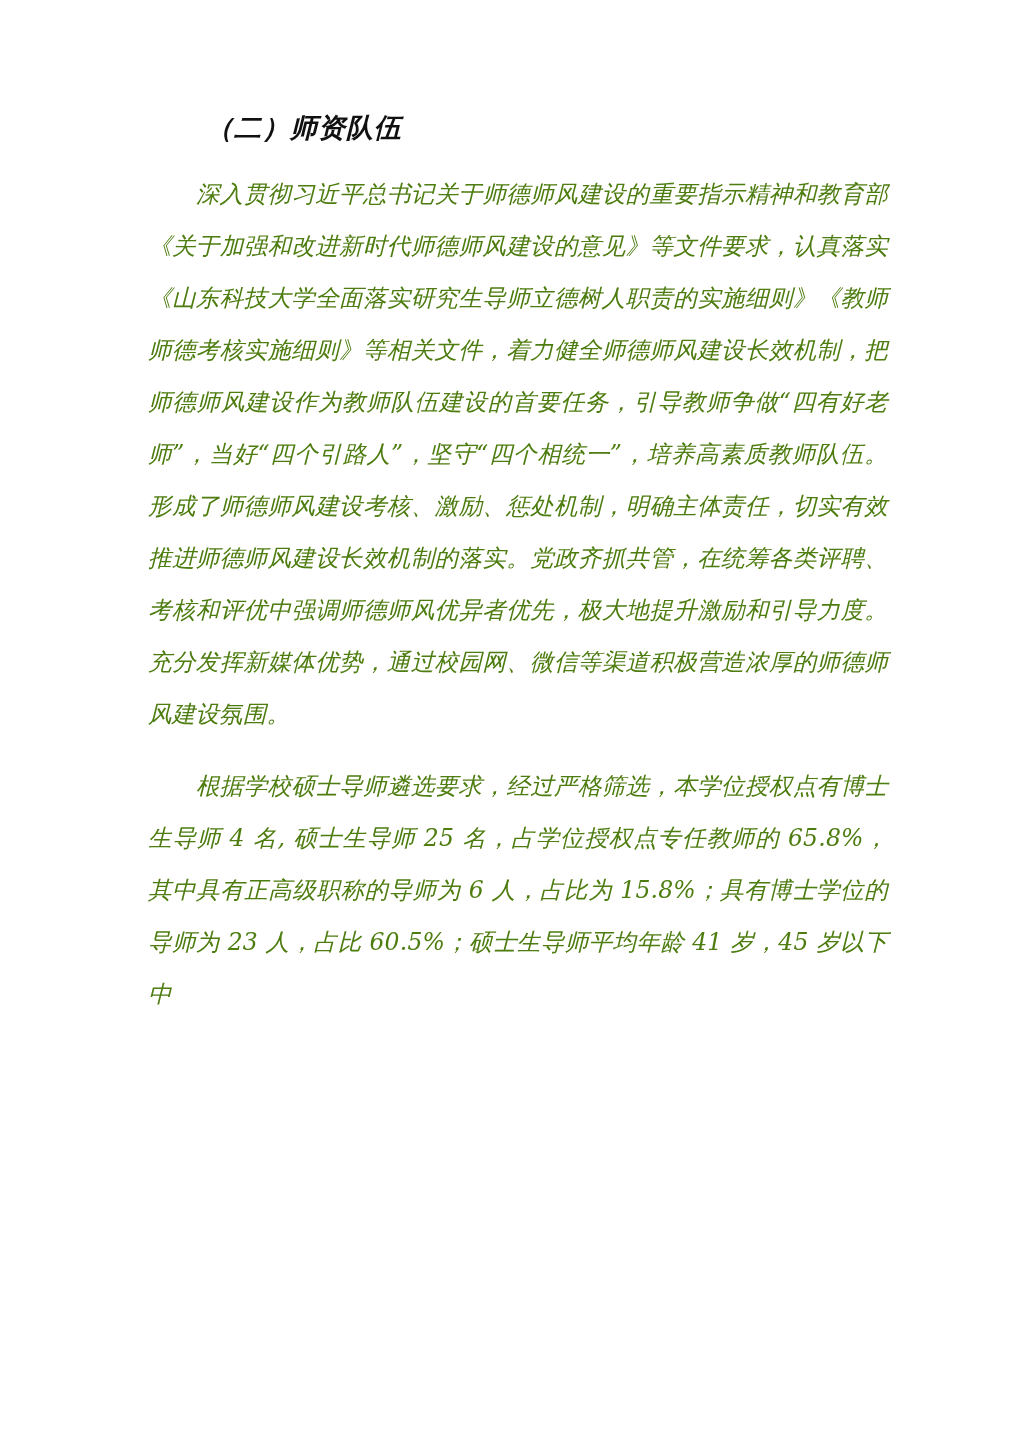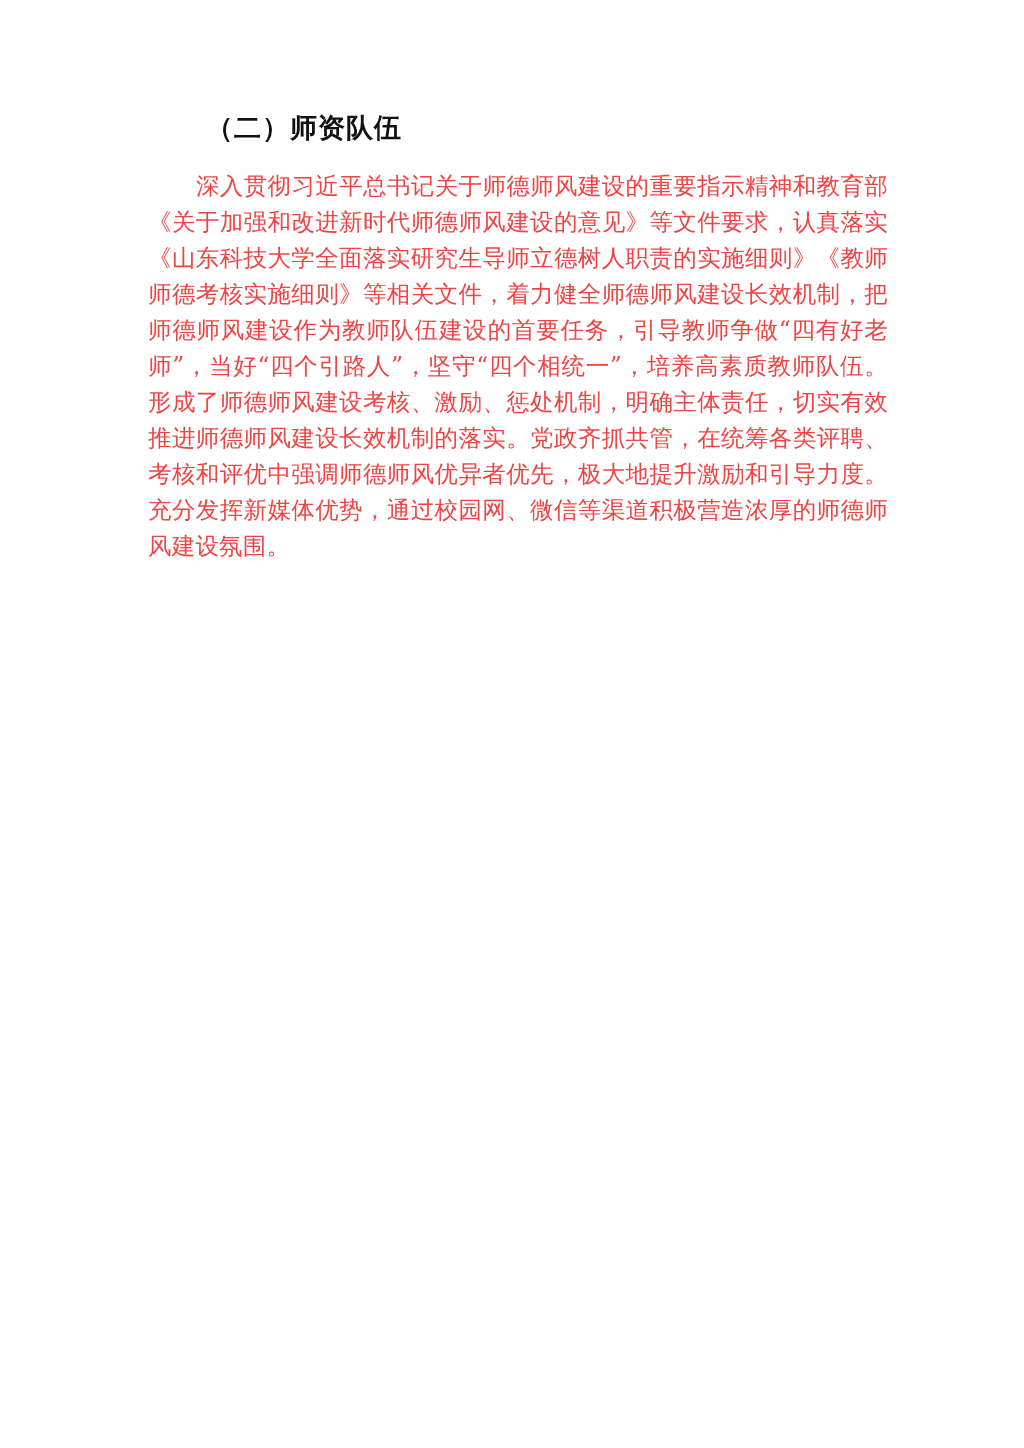--- a/index.html
+++ b/index.html
@@ -7,20 +7,21 @@
     padding: 0;
     background: #ffffff;
   }
   .page {
     position: relative;
     width: 1024px;
     height: 1044px;
     margin: 0 auto;
     background: #ffffff;
     overflow: hidden;
+    font-style: italic;
   }
   .content {
     position: absolute;
     left: 148px;
     top: 110px;
     width: 740px;
   }
   .h-sec {
     font-family: "DejaVu Serif", "Liberation Serif", serif;
     font-weight: bold;
@@ -35,22 +36,22 @@
     font-weight: bold;
     font-size: 23px;
     color: #121212;
     letter-spacing: 0.5px;
     margin: 0 0 14px 0;
     text-indent: 46px;
   }
   p.body {
     font-family: "DejaVu Serif", "Liberation Serif", serif;
     font-size: 23.5px;
-    line-height: 36px;
-    color: #ef4444;
+    line-height: 52px;
+    color: #4d7c0f;
     text-align: justify;
     text-justify: inter-character;
     margin: 0 0 10px 0;
     text-indent: 48px;
     letter-spacing: 0.2px;
   }
   p.body.tight {
     margin-bottom: 4px;
   }
   .spacer-sm { height: 10px; }
@@ -70,17 +71,18 @@
 
 <div class="page">
   <div class="content">
 
     <h2 class="h-sec">（二）师资队伍</h2>
 
     <p class="body">深入贯彻习近平总书记关于师德师风建设的重要指示精神和教育部《关于加强和改进新时代师德师风建设的意见》等文件要求，认真落实《山东科技大学全面落实研究生导师立德树人职责的实施细则》《教师师德考核实施细则》等相关文件，着力健全师德师风建设长效机制，把师德师风建设作为教师队伍建设的首要任务，引导教师争做“四有好老师”，当好“四个引路人”，坚守“四个相统一”，培养高素质教师队伍。形成了师德师风建设考核、激励、惩处机制，明确主体责任，切实有效推进师德师风建设长效机制的落实。党政齐抓共管，在统筹各类评聘、考核和评优中强调师德师风优异者优先，极大地提升激励和引导力度。充分发挥新媒体优势，通过校园网、微信等渠道积极营造浓厚的师德师风建设氛围。</p>
 
     <div class="spacer-sm"></div>
 
+    <p class="body">根据学校硕士导师遴选要求，经过严格筛选，本学位授权点有博士生导师 4 名, 硕士生导师 25 名，占学位授权点专任教师的 65.8%，其中具有正高级职称的导师为 6 人，占比为 15.8%；具有博士学位的导师为 23 人，占比 60.5%；硕士生导师平均年龄 41 岁，45 岁以下中</p>
 
   </div>
 
   <div class="page-number">4</div>
 </div>
 
 </body></html>

